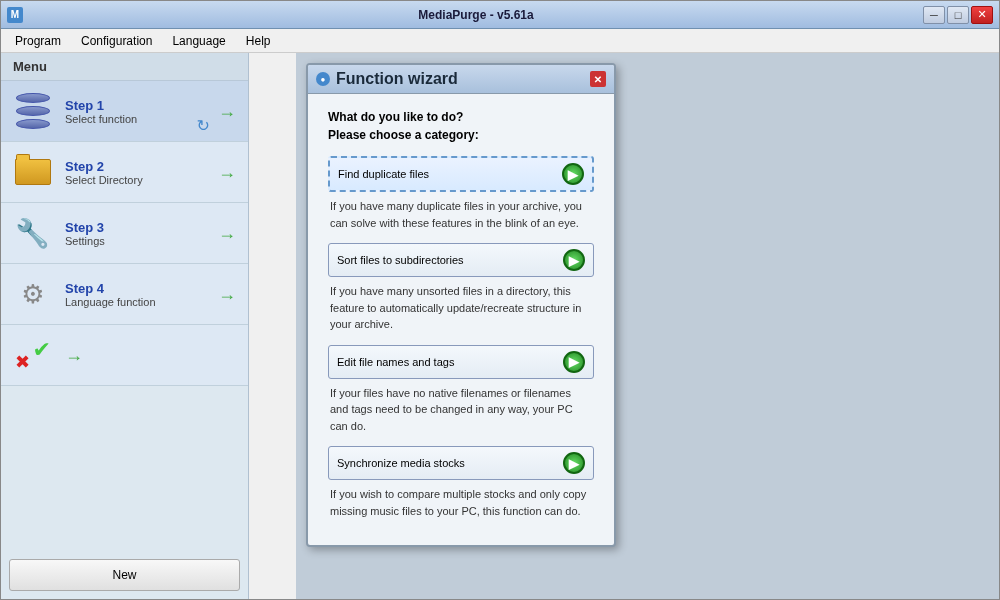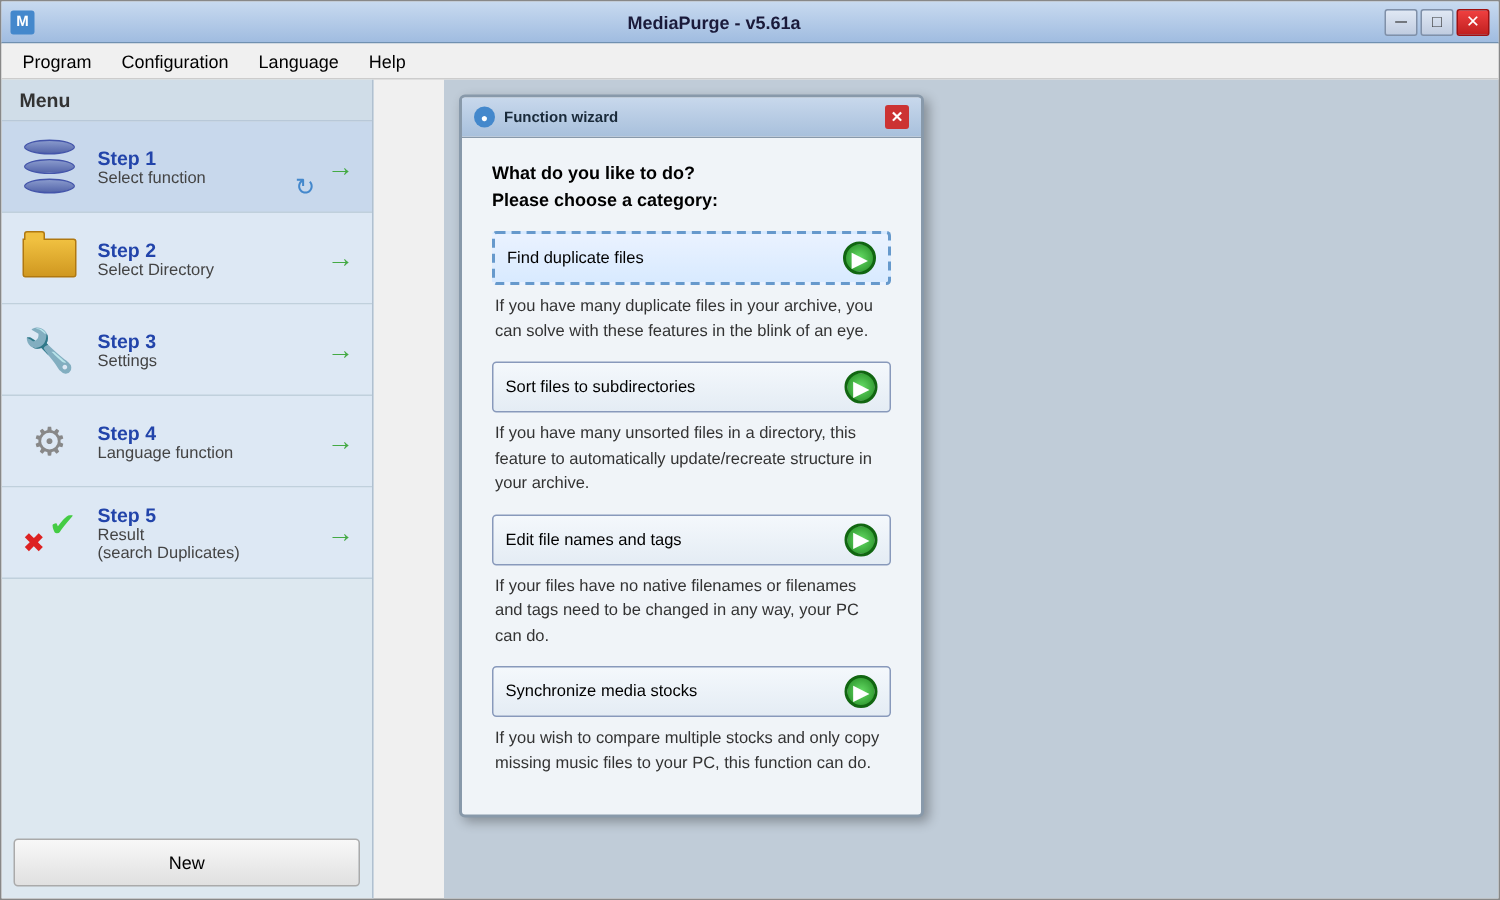--- a/index.html
+++ b/index.html
@@ -278,21 +278,21 @@
       border-radius: 50%;
       margin-right: 6px;
       display: flex;
       align-items: center;
       justify-content: center;
       font-size: 8px;
       color: white;
     }
     .dialog-title-text {
       flex: 1;
-      font-size: 10px;
+      font-size: 16px;
       font-weight: bold;
       color: #1a2a3a;
     }
     .dialog-close {
       width: 16px;
       height: 16px;
       background: #cc3333;
       border-radius: 2px;
       display: flex;
       align-items: center;
@@ -442,25 +442,20 @@
           <div class="step-arrow">→</div>
         </div>
 
         <div class="step-item">
           <div class="step-icon">
             <div class="icon-checkx">
               <span class="icon-check">✔</span>
               <span class="icon-x">✖</span>
             </div>
           </div>
-          <div class="step-text">
-            <div class="step-number">Step 5</div>
-            <div class="step-label">Result</div>
-            <div class="step-label">(search Duplicates)</div>
-          </div>
           <div class="step-arrow">→</div>
         </div>
 
       </div>
 
       <div class="new-button">New</div>
     </div>
 
     <div class="right-area">
 

